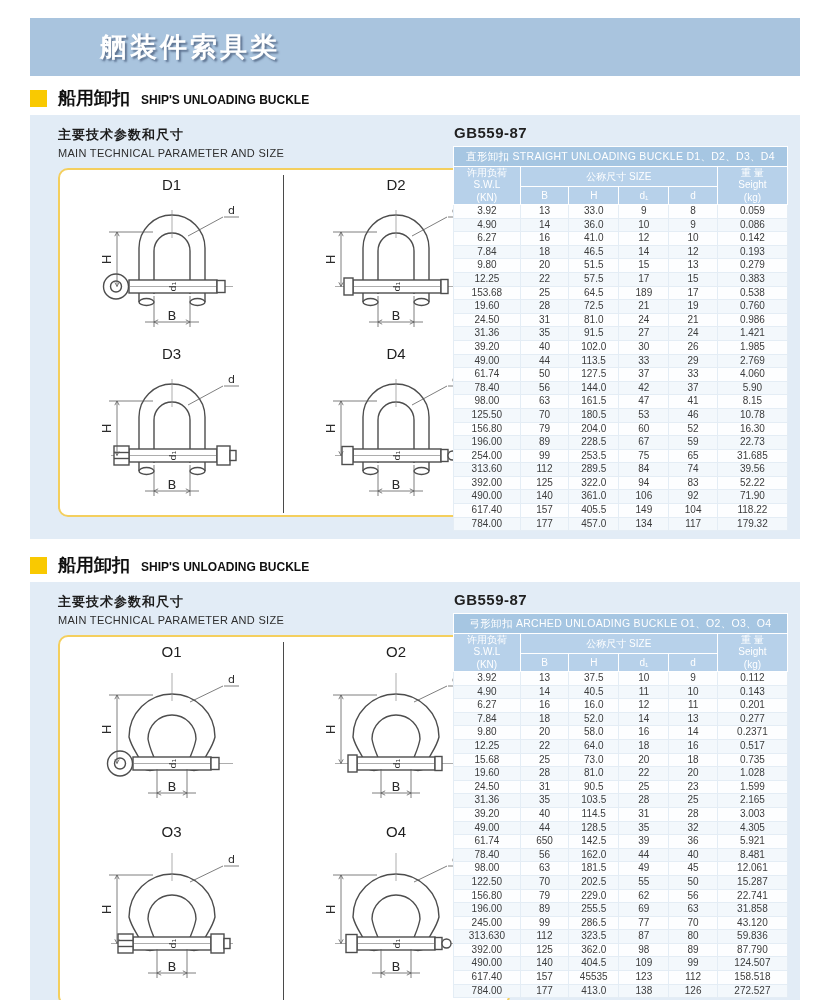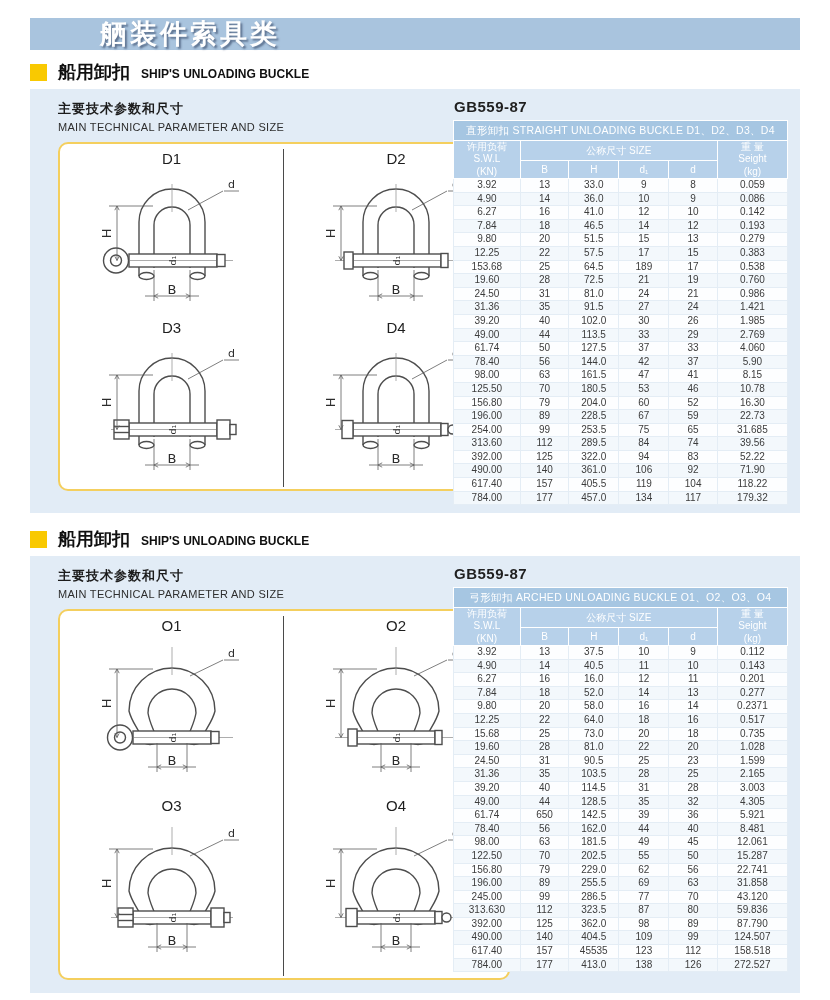--- a/index.html
+++ b/index.html
@@ -1,19 +1,19 @@
 <!DOCTYPE html>
 <html style="--banner-bg: #a9c4de; --panel-bg: #e2ecf6; --table-title-bg: #a6c6e2; --table-head-bg: #b7d1ea; --accent-yellow: #f9c901; --box-border: #f4cf5e;"><head>
 <meta charset="utf-8">
 <style>
   html,body{margin:0;padding:0;background:#fff;}
   .page{width:830px;height:1000px;background:#fff;overflow:hidden;position:relative;
         font-family:"Liberation Sans","DejaVu Sans",sans-serif;}
   
-  .banner{margin:18px 30px 0 30px;height:32px;background:var(--banner-bg,#a9c4de);
+  .banner{margin:18px 30px 0 30px;height:58px;background:var(--banner-bg,#a9c4de);
           display:flex;align-items:center;padding-left:70px;gap:16px;box-sizing:border-box;}
   .banner-cn{font-size:27px;font-weight:bold;color:#fff;letter-spacing:3px;
              text-shadow:2px 2px 2px rgba(80,100,130,.85);white-space:nowrap;}
   .banner-en{font-size:17px;font-weight:bold;color:#fff;letter-spacing:.5px;
              text-shadow:1px 1px 1px rgba(80,100,130,.7);white-space:nowrap;}
   
   .sec-head{margin:10px 30px 0 30px;display:flex;align-items:center;gap:11px;height:24px;}
   .sec-head.second{margin-top:14px;}
   .bullet{width:17px;height:17px;background:var(--accent-yellow,#f9c901);flex:none;}
   .head-cn{font-size:18px;font-weight:bold;color:#101010;white-space:nowrap;}
@@ -407,21 +407,21 @@
               <td>140</td>
               <td>361.0</td>
               <td>106</td>
               <td>92</td>
               <td>71.90</td>
             </tr>
             <tr>
               <td>617.40</td>
               <td>157</td>
               <td>405.5</td>
-              <td>119</td>
+              <td>149</td>
               <td>104</td>
               <td>118.22</td>
             </tr>
             <tr>
               <td>784.00</td>
               <td>177</td>
               <td>457.0</td>
               <td>134</td>
               <td>117</td>
               <td>179.32</td>

